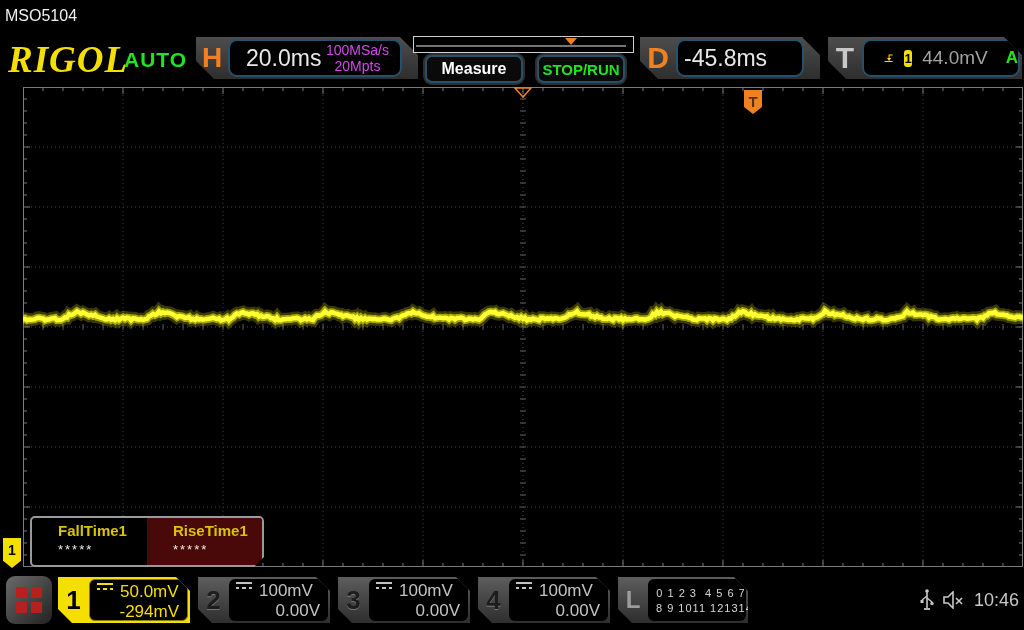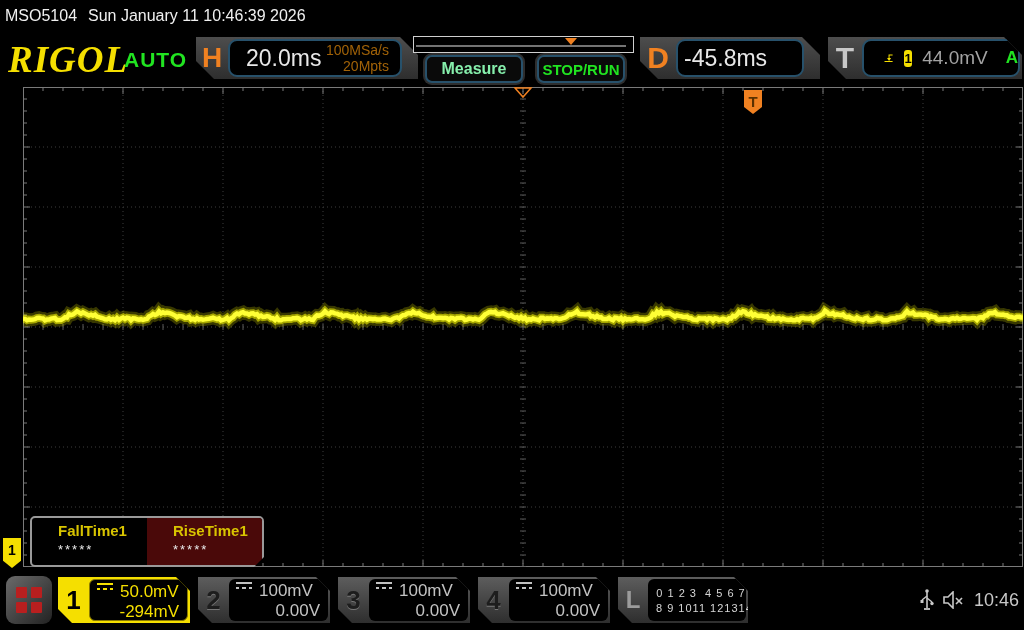--- a/index.html
+++ b/index.html
@@ -22,30 +22,30 @@
           clip-path:polygon(0 0,calc(100% - 18px) 0,100% 18px,100% 100%,18px 100%,0 calc(100% - 18px));}
   .hpanel .tab{position:absolute;left:0;top:0;bottom:0;display:flex;align-items:center;
                justify-content:center;font-weight:bold;}
   .innerPanel{position:absolute;background:#000;border:2px solid #27516b;border-radius:9px;
               display:flex;align-items:center;}
 
   #hPanel{left:196px;top:37px;width:222px;height:42px;}
   #hPanel .tab{width:32px;color:#f08121;font-size:28px;}
   #hPanel .innerPanel{left:32px;top:2px;right:16px;bottom:2px;}
   #hScale{color:#e8e8e8;font-size:23px;margin-left:16px;flex:1;}
-  #hRates{color:#a16207;font-size:14px;text-align:right;line-height:16px;margin-right:11px;}
+  #hRates{color:#d946ef;font-size:14px;text-align:center;line-height:16px;margin-right:11px;}
 
   #previewStrip{left:413px;top:36px;width:219px;height:15px;background:#000;
                 border:1px solid #cfcfcf;}
   #previewStrip svg{display:block;}
 
   .softBtn{background:#0a0a0a;border:2px solid #27516b;border-radius:7px;
            box-shadow:0 0 0 2px #2e2e2e;display:flex;align-items:center;justify-content:center;
            font-weight:bold;cursor:pointer;}
-  #measureBtn{left:425px;top:55px;width:94px;height:24px;color:#86efac;font-size:16px;}
+  #measureBtn{left:425px;top:55px;width:94px;height:24px;color:#ffffff;font-size:16px;}
   #stopRunBtn{left:537px;top:55px;width:84px;height:24px;color:#21e421;font-size:15px;}
 
   #dPanel{left:640px;top:37px;width:180px;height:42px;}
   #dPanel .tab{width:36px;color:#f08121;font-size:30px;}
   #dPanel .innerPanel{left:36px;top:2px;right:16px;bottom:2px;}
   #dValue{color:#e8e8e8;font-size:23px;margin-left:6px;}
 
   #tPanel{left:828px;top:37px;width:194px;height:42px;}
   #tPanel .tab{width:34px;color:#c8c8c8;font-size:30px;}
   #tPanel .innerPanel{left:34px;top:2px;right:2px;bottom:2px;gap:10px;padding-left:20px;}
@@ -107,21 +107,20 @@
 
   #statusRight{left:920px;top:585px;width:100px;height:30px;display:flex;align-items:center;
                gap:9px;color:#c8c8c8;}
   #clock{font-size:18px;}
 </style>
 </head>
 <body>
 
 <div id="topbar" class="abs">
   <span class="model">MSO5104</span>
-  <span class="datetime">Sun January 11 10:46:39 2026</span>
 </div>
 
 <div id="logo" class="abs">RIGOL</div>
 <div id="autoLabel" class="abs">AUTO</div>
 
 <div id="hPanel" class="abs hpanel">
   <div class="tab">H</div>
   <div class="innerPanel">
     <div id="hScale">20.0ms</div>
     <div id="hRates">

